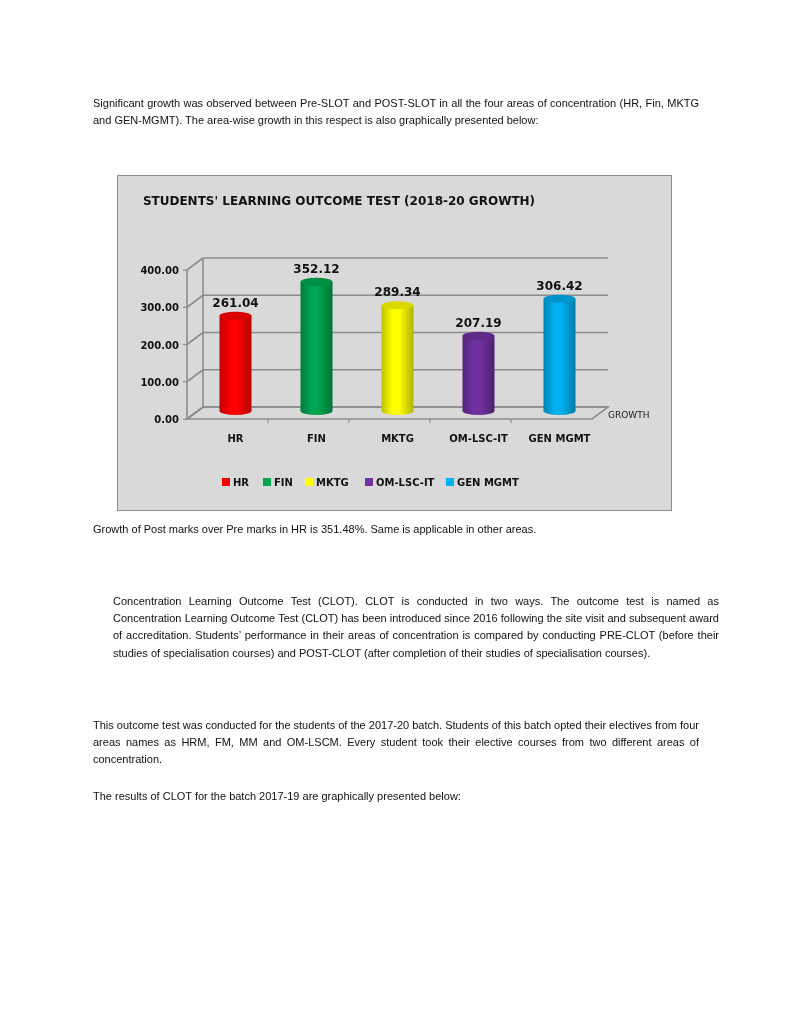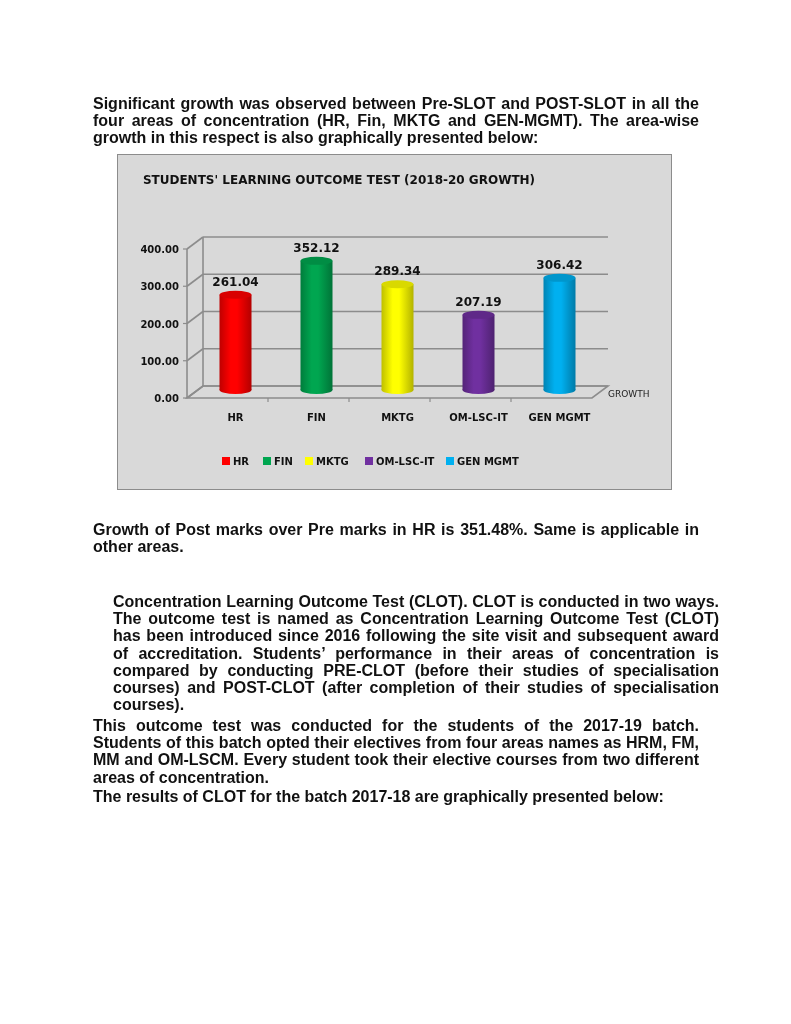--- a/index.html
+++ b/index.html
@@ -1,25 +1,25 @@
 <!DOCTYPE html>
 <html><head>
 <meta charset="utf-8">
 <style>
   html, body { margin: 0; padding: 0; background: #ffffff; }
   body { width: 791px; height: 1024px; position: relative; overflow: hidden;
          font-family: "Liberation Sans", sans-serif; color: #111; }
-  .para { position: absolute; left: 93px; width: 606px; font-size: 16px; line-height: 17.2px;
-          text-align: justify; margin: 0; font-weight: bold; }
+  .para { position: absolute; left: 93px; width: 606px; font-size: 11px; line-height: 17.2px;
+          text-align: justify; margin: 0; }
   #p1 { top: 95px; }
   #p2 { top: 521px; }
   #p3 { top: 593px; margin-left: 20px; }
   #p4 { top: 717px; }
   #p5 { top: 788px; }
-  .chart-box { position: absolute; left: 117px; top: 154px; width: 553px; height: 334px;
+  .chart-box { position: absolute; left: 117px; top: 175px; width: 553px; height: 334px;
                background: #d9d9d9; border: 1.5px solid #8c8c8c; }
   .chart-box svg { position: absolute; left: 0; top: 0; }
   .ctext { font-family: "DejaVu Sans", sans-serif; font-weight: bold; fill: #111; }
 </style>
 </head>
 <body>
 
 <p class="para" id="p1">Significant growth was observed between Pre-SLOT and POST-SLOT in all the four areas of concentration (HR, Fin, MKTG and GEN-MGMT). The area-wise growth in this respect is also graphically presented below:</p>
 
 <div class="chart-box">
@@ -150,14 +150,14 @@
         <g>
           <rect x="328" y="302" width="8" height="8" fill="#00b0f0"></rect>
           <text x="339" y="310" font-size="10" class="ctext">GEN MGMT</text>
         </g>
       </g>
   </svg>
 </div>
 
 <p class="para" id="p2">Growth of Post marks over Pre marks in HR is 351.48%. Same is applicable in other areas.</p>
 <p class="para" id="p3">Concentration Learning Outcome Test (CLOT). CLOT is conducted in two ways. The outcome test is named as Concentration Learning Outcome Test (CLOT) has been introduced since 2016 following the site visit and subsequent award of accreditation. Students’ performance in their areas of concentration is compared by conducting PRE-CLOT (before their studies of specialisation courses) and POST-CLOT (after completion of their studies of specialisation courses).</p>
-<p class="para" id="p4">This outcome test was conducted for the students of the 2017-19 batch. Students of this batch opted their electives from four areas names as HRM, FM, MM and OM-LSCM. Every student took their elective courses from two different areas of concentration.</p>
-<p class="para" id="p5">The results of CLOT for the batch 2017-18 are graphically presented below:</p>
+<p class="para" id="p4">This outcome test was conducted for the students of the 2017-20 batch. Students of this batch opted their electives from four areas names as HRM, FM, MM and OM-LSCM. Every student took their elective courses from two different areas of concentration.</p>
+<p class="para" id="p5">The results of CLOT for the batch 2017-19 are graphically presented below:</p>
 
 </body></html>

